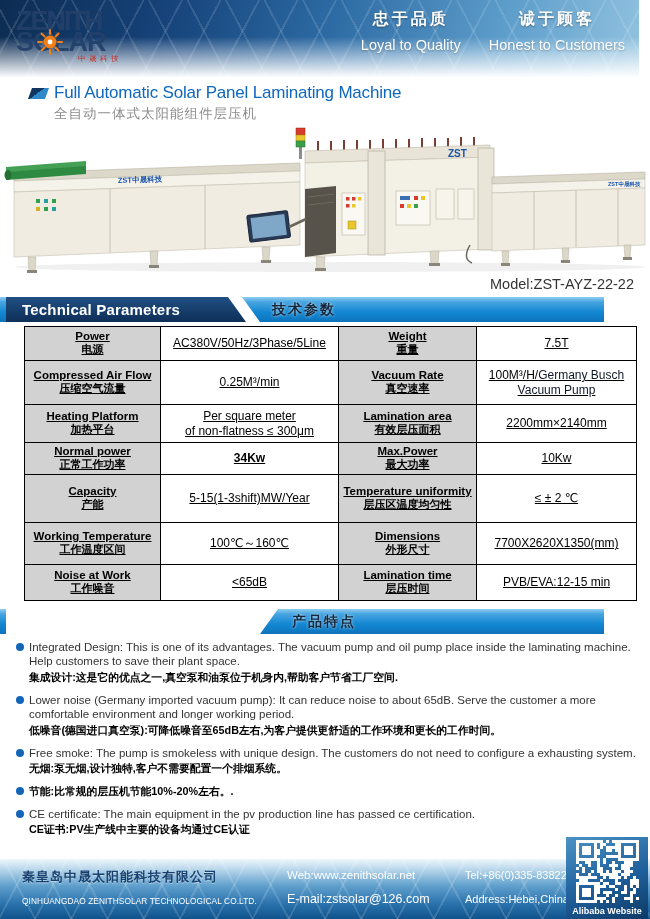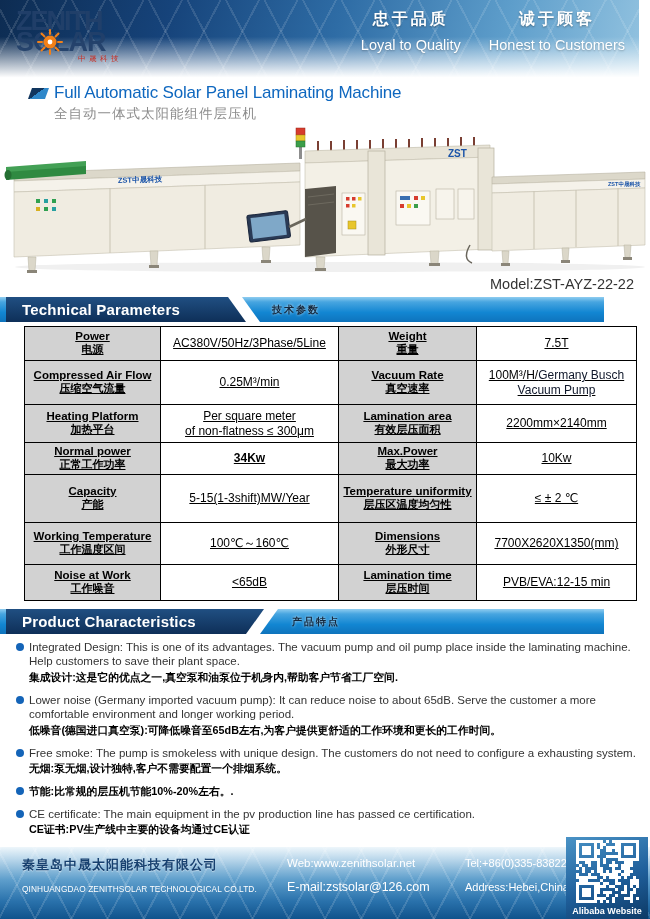--- a/index.html
+++ b/index.html
@@ -36,21 +36,21 @@
   .bar .blue{position:absolute;inset:0;background:linear-gradient(180deg,#8fcdf0 0%,#47a5e0 20%,#1286d2 62%,#0e73bc 100%);}
   .bar .wedge{position:absolute;top:0;left:6px;height:100%;background:#fff;}
   .bar .navy{position:absolute;top:0;left:6px;height:100%;display:flex;align-items:center;padding-left:16px;
     color:#fff;font-weight:bold;font-size:15px;letter-spacing:.2px;
     background:linear-gradient(180deg,#204f82 0%,#0e2f58 100%);}
   .bar-tech .wedge{width:254px;clip-path:polygon(0 0,236px 0,254px 100%,0 100%);}
   .bar-tech .navy{width:240px;clip-path:polygon(0 0,222px 0,240px 100%,0 100%);}
   .bar-prod .wedge{width:272px;clip-path:polygon(0 0,272px 0,254px 100%,0 100%);}
   .bar-prod .navy{width:258px;clip-path:polygon(0 0,258px 0,240px 100%,0 100%);}
   .bar .cn-label{position:absolute;top:0;height:100%;display:flex;align-items:center;
-    font-size:10px;font-weight:bold;color:#14293f;letter-spacing:2px;text-shadow:0 0 3px rgba(255,255,255,.75);}
+    font-size:14px;font-weight:bold;color:#14293f;letter-spacing:2px;text-shadow:0 0 3px rgba(255,255,255,.75);}
   .bar-tech .cn-label{left:272px;}
   .bar-prod .cn-label{left:292px;}
 
   
   .spec-table{position:absolute;top:326px;left:24px;width:612px;border-collapse:collapse;table-layout:fixed;text-decoration:underline;}
   .spec-table td{border:1px solid #000;text-align:center;vertical-align:middle;padding:1px 3px;overflow:hidden;}
   .spec-table td.h{background:#d2d2d2;}
   .spec-table .hen{font-size:11.5px;font-weight:bold;color:#000;line-height:1.15;}
   .spec-table .hcn{font-size:11px;font-weight:bold;color:#000;line-height:1.25;}
   .spec-table td.v{font-size:12px;color:#000;line-height:1.2;}
@@ -66,21 +66,21 @@
   .spec-table tr:nth-child(7){height:36px;}
 
   
   .bullets{position:absolute;top:640px;left:16px;width:622px;}
   .bullet{margin-bottom:9px;}
   .bullet .en{position:relative;font-size:11.5px;color:#333;line-height:1.25;padding-left:13px;}
   .bullet .dot{position:absolute;left:0;top:3px;width:8px;height:8px;border-radius:50%;background:#1464b8;}
   .bullet .cn{font-size:10.8px;font-weight:bold;color:#000;line-height:1.3;padding-left:13px;margin-top:1px;}
 
   
-  .footer{position:absolute;bottom:0;left:0;width:650px;height:72px;
+  .footer{position:absolute;bottom:0;left:0;width:650px;height:60px;
     background:
       repeating-linear-gradient(62deg, rgba(255,255,255,0) 0 30px, rgba(255,255,255,.14) 30px 32px),
       repeating-linear-gradient(-62deg, rgba(255,255,255,0) 0 30px, rgba(255,255,255,.14) 30px 32px),
       linear-gradient(180deg,#eef6fb 0%,#bdd9ec 16%,#5f9fcc 45%,#2a72ac 75%,#10538c 100%);}
   .f-company{position:absolute;left:22px;top:9px;width:255px;}
   .f-cn{font-size:13px;font-weight:bold;color:#17406f;letter-spacing:1px;text-shadow:0 1px 1px rgba(255,255,255,.45);}
   .f-en{font-size:8.3px;color:#fff;margin-top:10px;letter-spacing:.1px;}
   .f-web{position:absolute;left:287px;top:10px;font-size:11.5px;color:#fff;}
   .f-mail{position:absolute;left:287px;top:33px;font-size:12.5px;color:#fff;}
   .f-tel{position:absolute;left:465px;top:10px;font-size:11px;color:#fff;}
@@ -346,21 +346,20 @@
             <div class="hcn">层压时间</div>
           </td>
         <td class="v">PVB/EVA:12-15 min</td>
       </tr>
     </tbody>
   </table>
 
   <div class="bar bar-prod">
     <div class="blue"></div>
     <div class="wedge"></div>
-    <div class="navy">Product Characteristics</div>
     <div class="cn-label">产品特点</div>
   </div>
 
   <div class="bullets">
     <div class="bullet">
       <div class="en"><span class="dot"></span><span>Integrated Design: This is one of its advantages. The vacuum pump and oil pump place inside the laminating machine. Help customers to save their plant space.</span></div>
       <div class="cn">集成设计:这是它的优点之一,真空泵和油泵位于机身内,帮助客户节省工厂空间.</div>
     </div>
     <div class="bullet">
       <div class="en"><span class="dot"></span><span>Lower noise (Germany imported vacuum pump): It can reduce noise to about 65dB. Serve the customer a more comfortable environment and longer working period.</span></div>

